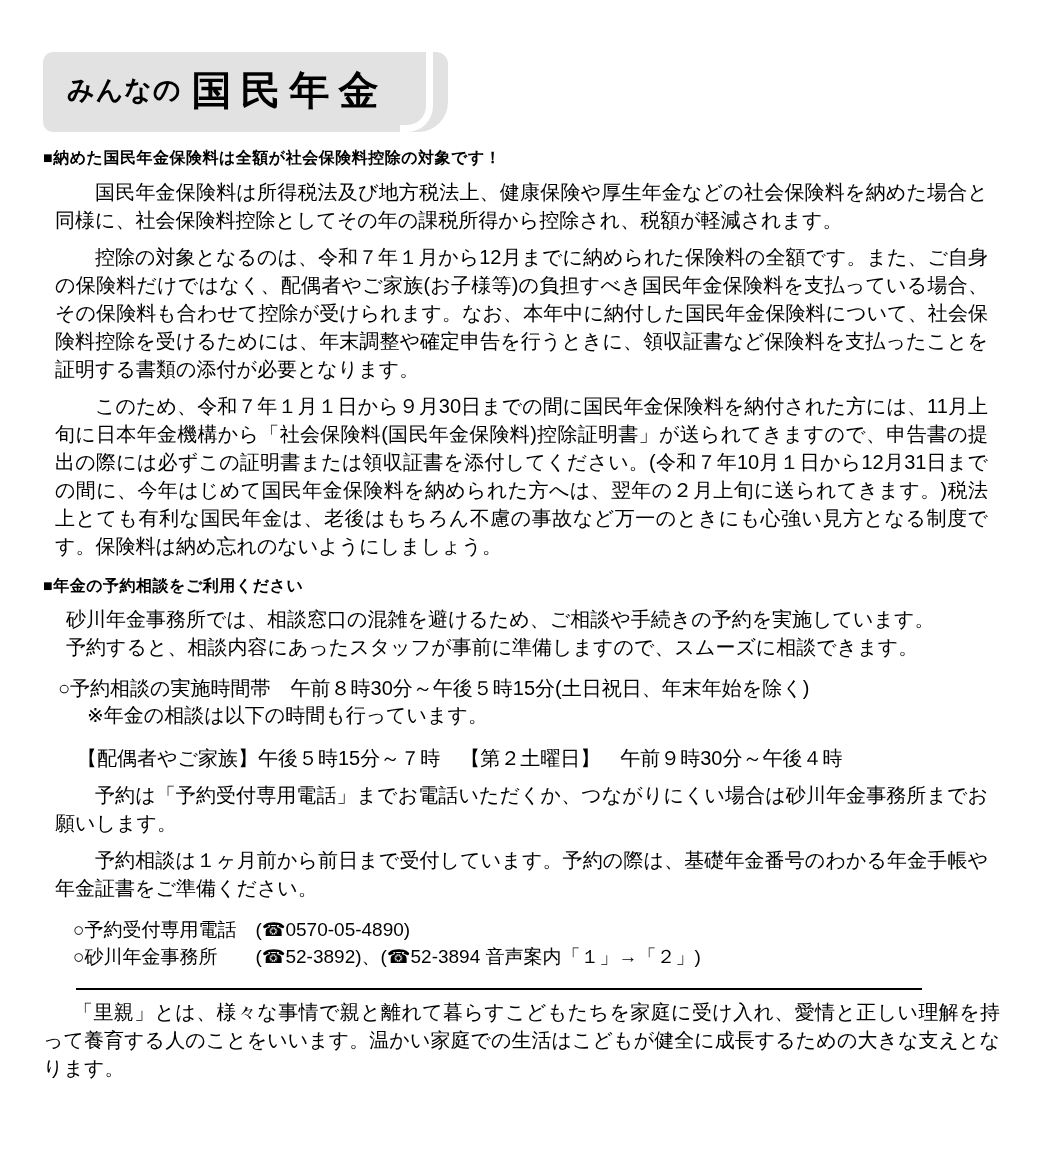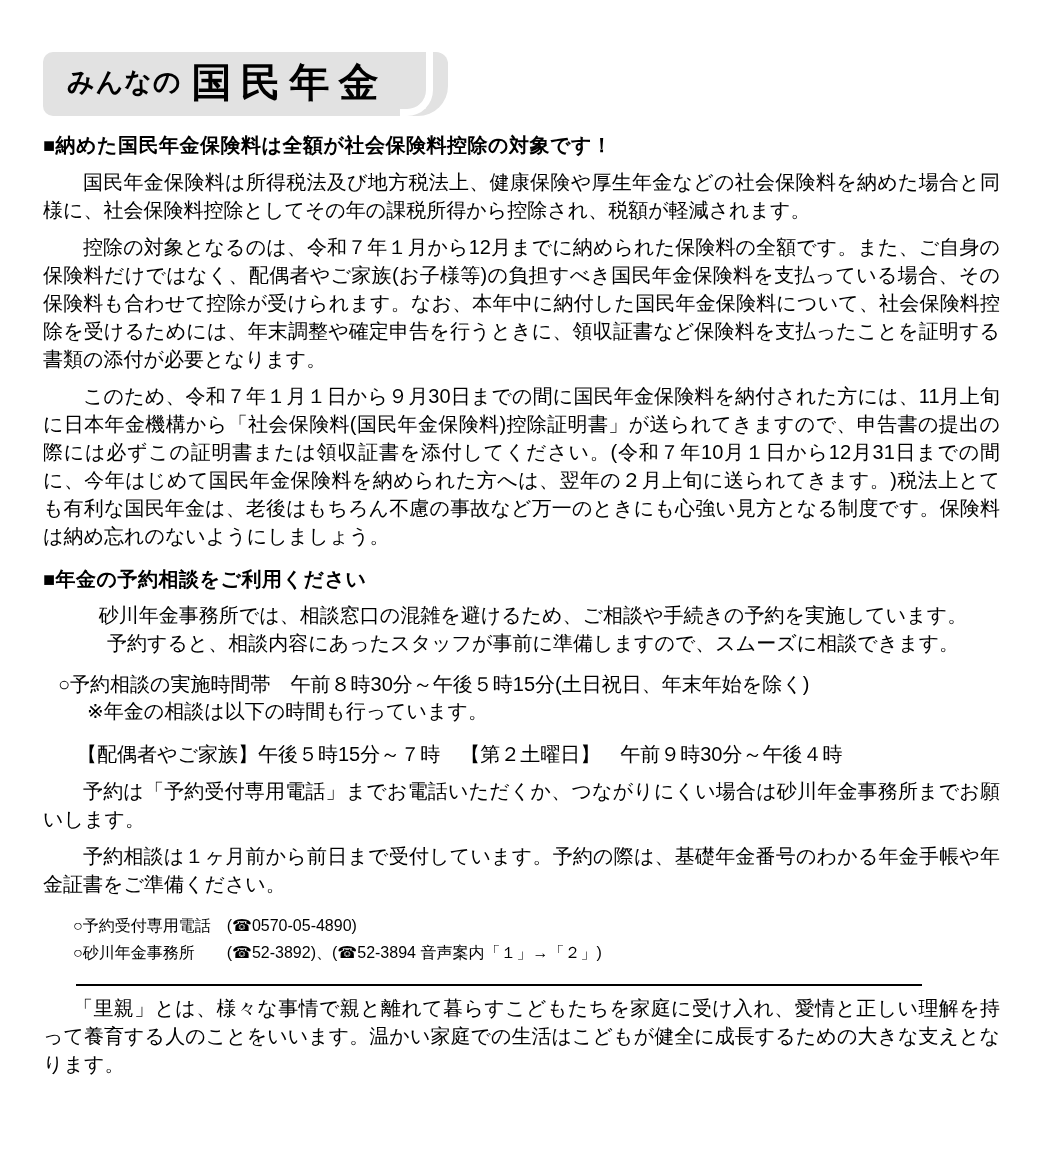--- a/index.html
+++ b/index.html
@@ -7,42 +7,42 @@
     width:1045px;height:1150px;background:#ffffff;color:#000;
     font-family:"Liberation Sans","DejaVu Sans",sans-serif;
     overflow:hidden;
   }
   .doc{box-sizing:border-box;width:1045px;padding:52px 45px 0 43px;}
 
   
   .badge{
     position:relative;display:inline-flex;align-items:center;
     background:#e2e2e2;border-radius:10px 12px 30px 10px;
-    padding:6px 60px 10px 24px;height:64px;box-sizing:border-box;
+    padding:6px 60px 10px 24px;height:80px;box-sizing:border-box;
   }
   .badge::after{
     content:"";position:absolute;top:0;right:15px;width:26px;
     height:calc(100% - 7px);
     border-right:7px solid #fff;border-bottom:7px solid #fff;
     border-bottom-right-radius:26px;
   }
   .badge-prefix{font-size:27px;font-weight:bold;letter-spacing:1px;}
   .badge-title{font-size:40px;font-weight:bold;letter-spacing:9px;margin-left:10px;white-space:nowrap;}
 
   
-  .sec-heading{font-size:20px;font-weight:bold;margin:16px 0 8px 0;letter-spacing:0.5px;}
-  .body-p{font-size:20px;line-height:28px;text-align:justify;margin:9px 0;}
+  .sec-heading{font-size:16px;font-weight:bold;margin:16px 0 8px 0;letter-spacing:0.5px;}
+  .body-p{font-size:20px;line-height:28px;text-align:justify;margin:9px 12px;}
   .indent2{text-indent:2em;}
   .indent15{text-indent:1.5em;}
-  .inset{margin-left:23px;text-align:center;}
+  .inset{margin-left:23px;text-align:left;}
   .inset .line{font-size:20px;line-height:28px;}
   .hours-line{font-size:20px;line-height:27px;margin:14px 0 0 15px;}
   .note-line{font-size:20px;line-height:27px;margin:0 0 0 44px;}
   .special-line{font-size:20px;line-height:28px;margin:15px 0 0 34px;}
-  .phone-line{font-size:16px;line-height:27px;margin:0 0 0 30px;}
+  .phone-line{font-size:19px;line-height:27px;margin:0 0 0 30px;}
   .phones{margin-top:14px;}
 
   .divider{border:none;border-top:2px solid #000;margin:18px 78px 8px 33px;}
 
   .center-heading{text-align:center;font-size:25px;font-weight:bold;margin:8px 0 10px 0;letter-spacing:1px;}
   .foster .body-p{margin:4px 0;}
 </style>
 </head>
 <body>
 

